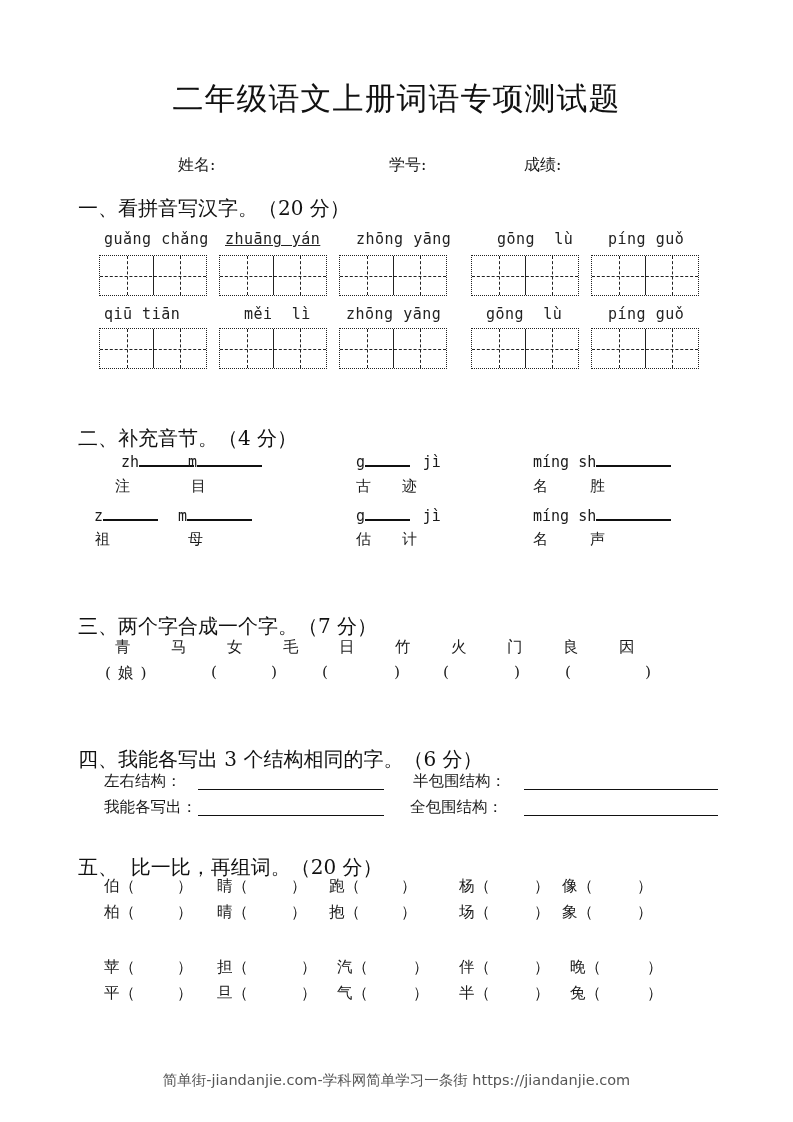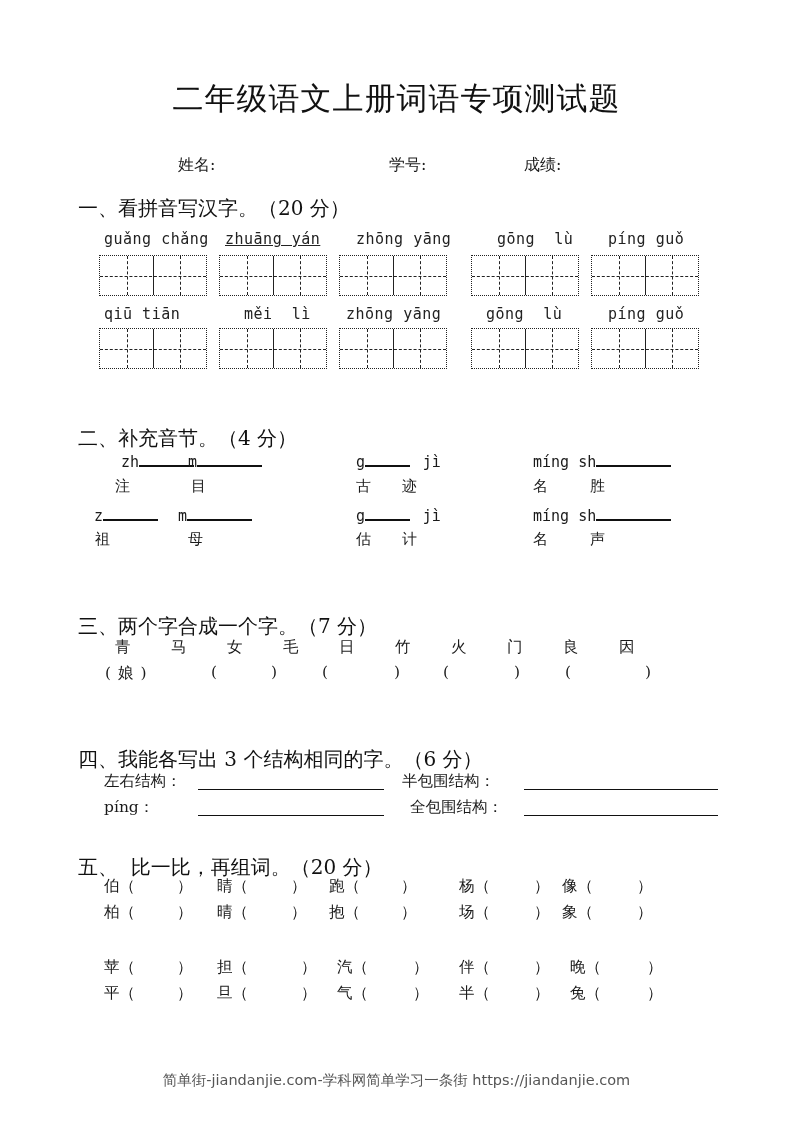--- a/index.html
+++ b/index.html
@@ -173,23 +173,23 @@
 <div class="abs s" style="left:322px; top:663px;">(</div>
 <div class="abs s" style="left:394px; top:663px;">)</div>
 <div class="abs s" style="left:443px; top:663px;">(</div>
 <div class="abs s" style="left:514px; top:663px;">)</div>
 <div class="abs s" style="left:565px; top:663px;">(</div>
 <div class="abs s" style="left:645px; top:663px;">)</div>
 
 <div class="abs h" style="left:78px; top:738px;">四、我能各写出 3 个结构相同的字。（6 分）</div>
 <div class="abs s" style="left:104px; top:771px;">左右结构：</div>
 <div class="line" style="left:198px; width:186px; top:789px;"></div>
-<div class="abs s" style="left:402px; top:771px;">半包围结构：</div>
+<div class="abs s" style="left:413px; top:771px;">半包围结构：</div>
 <div class="line" style="left:524px; width:194px; top:789px;"></div>
-<div class="abs s" style="left:104px; top:797px;">píng：</div>
+<div class="abs s" style="left:104px; top:797px;">我能各写出：</div>
 <div class="line" style="left:198px; width:186px; top:815px;"></div>
 <div class="abs s" style="left:410px; top:797px;">全包围结构：</div>
 <div class="line" style="left:524px; width:194px; top:815px;"></div>
 
 <div class="abs h" style="left:78px; top:846px; white-space:pre;">五、  比一比，再组词。（20 分）</div>
 
 <div class="abs s" style="left:104px; top:876px;">伯（</div>
 <div class="abs s" style="left:177px; top:876px;">）</div>
 <div class="abs s" style="left:217px; top:876px;">睛（</div>
 <div class="abs s" style="left:291px; top:876px;">）</div>

